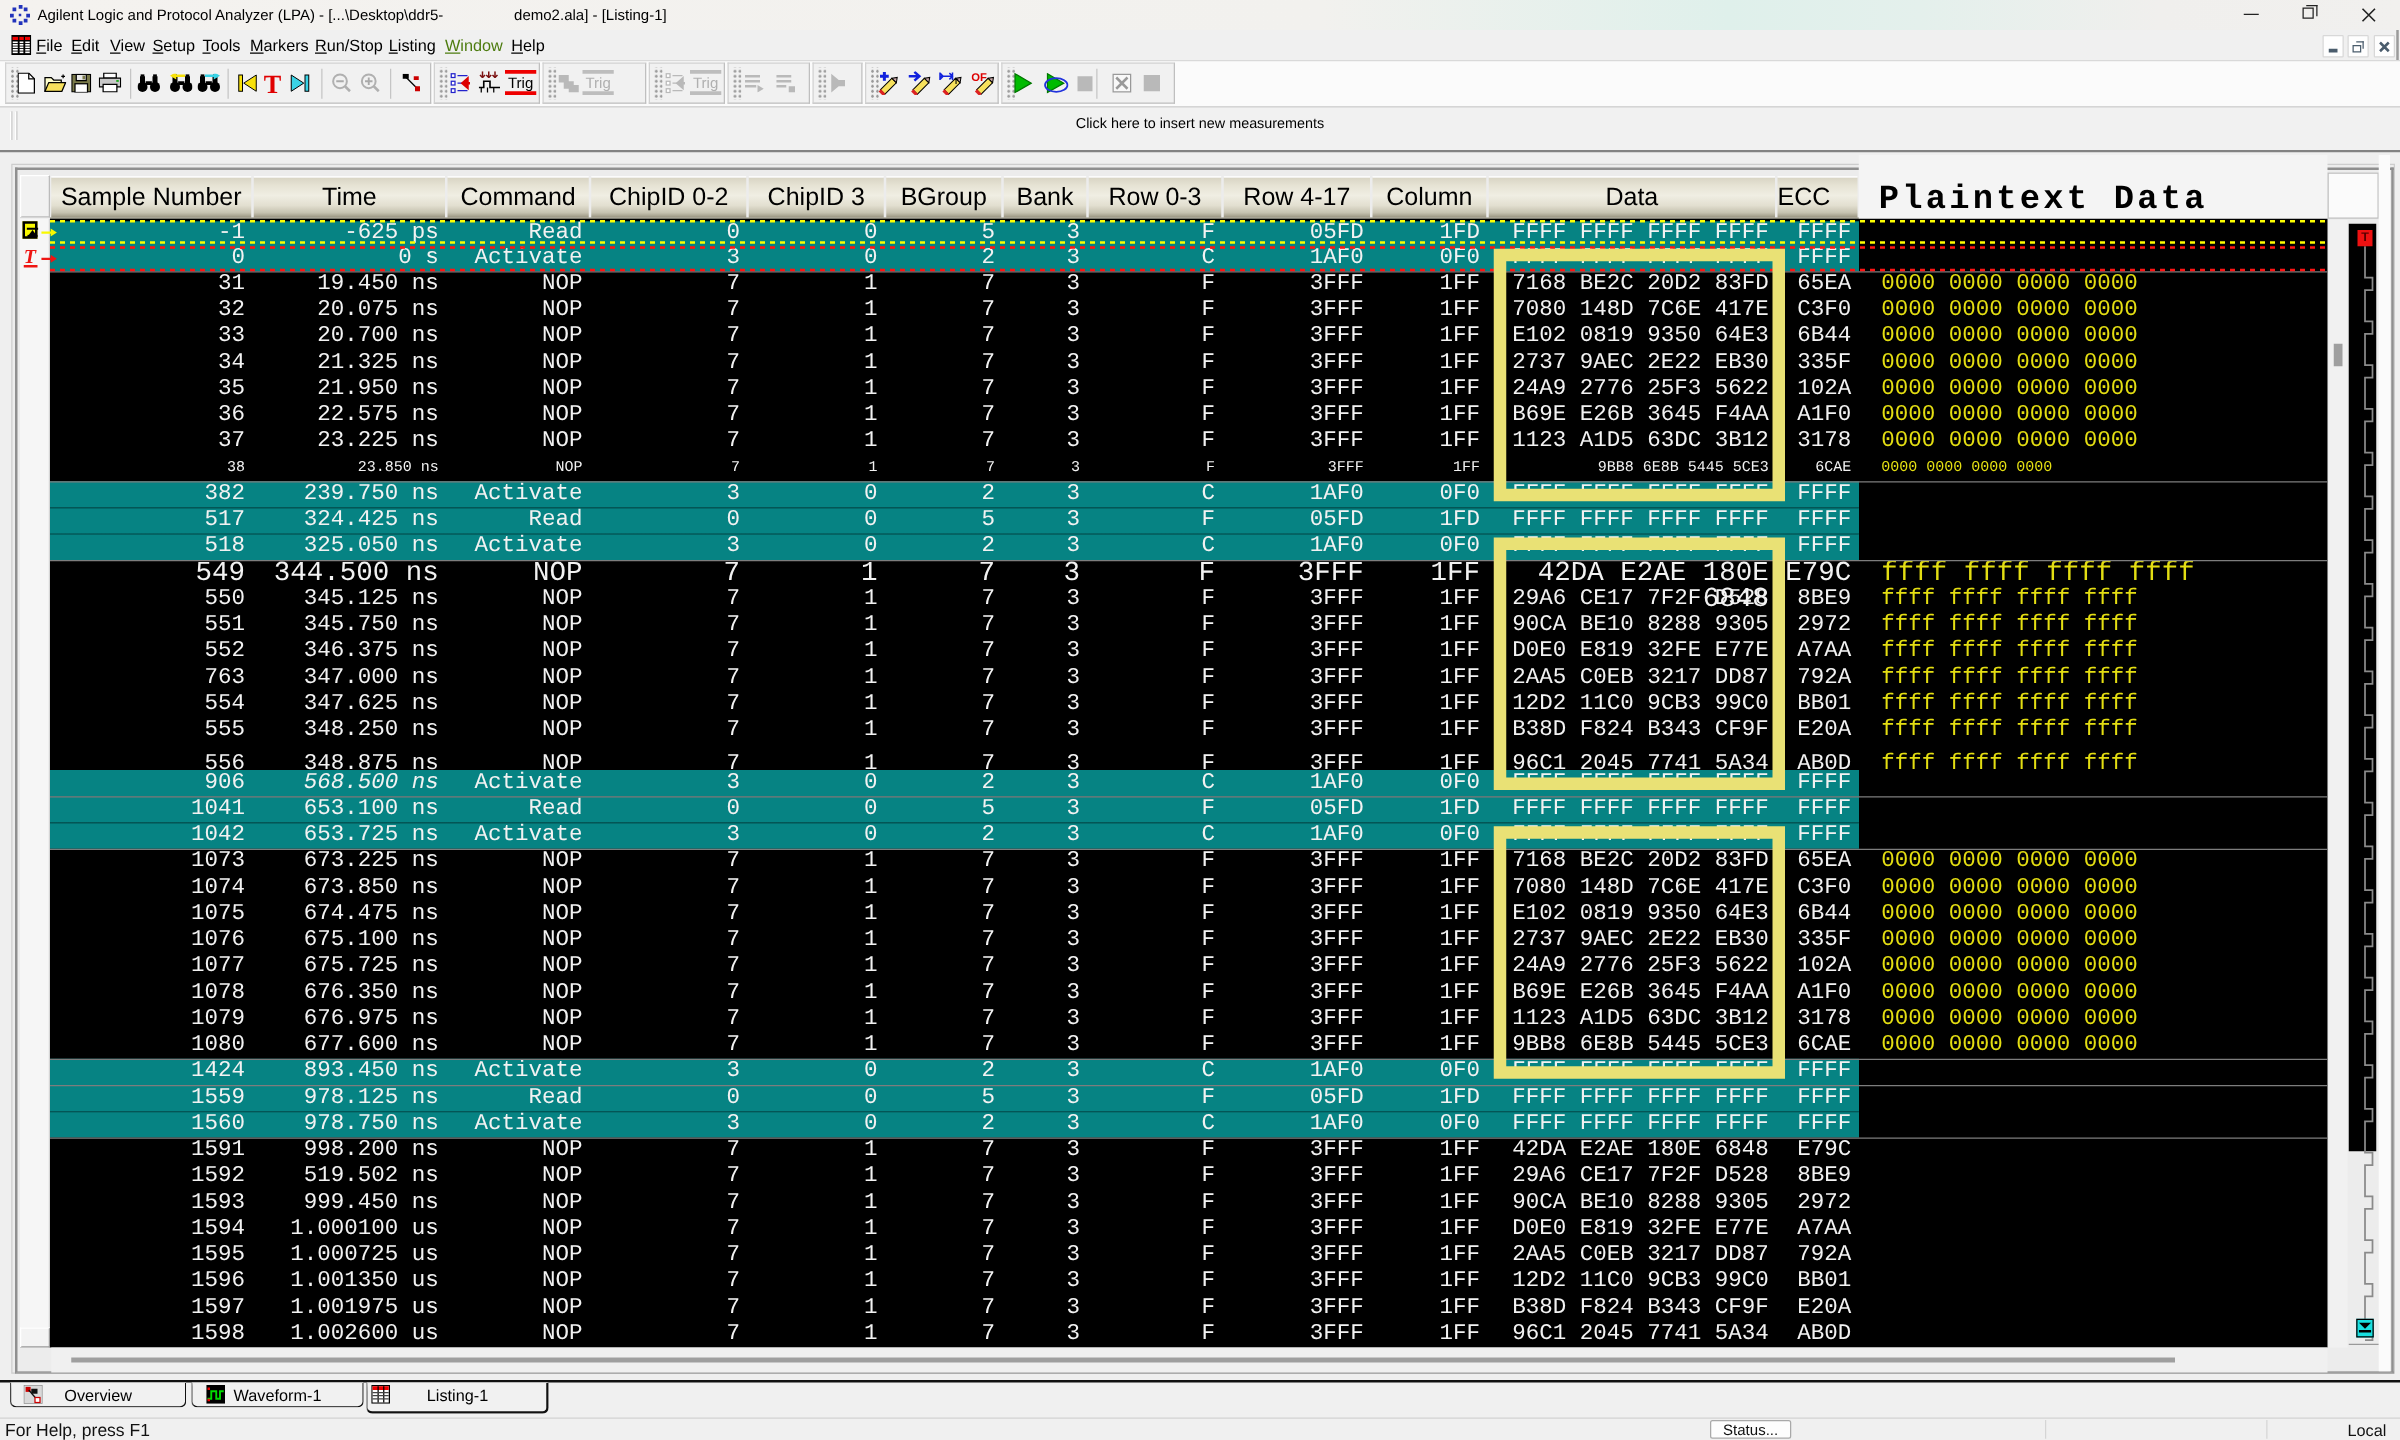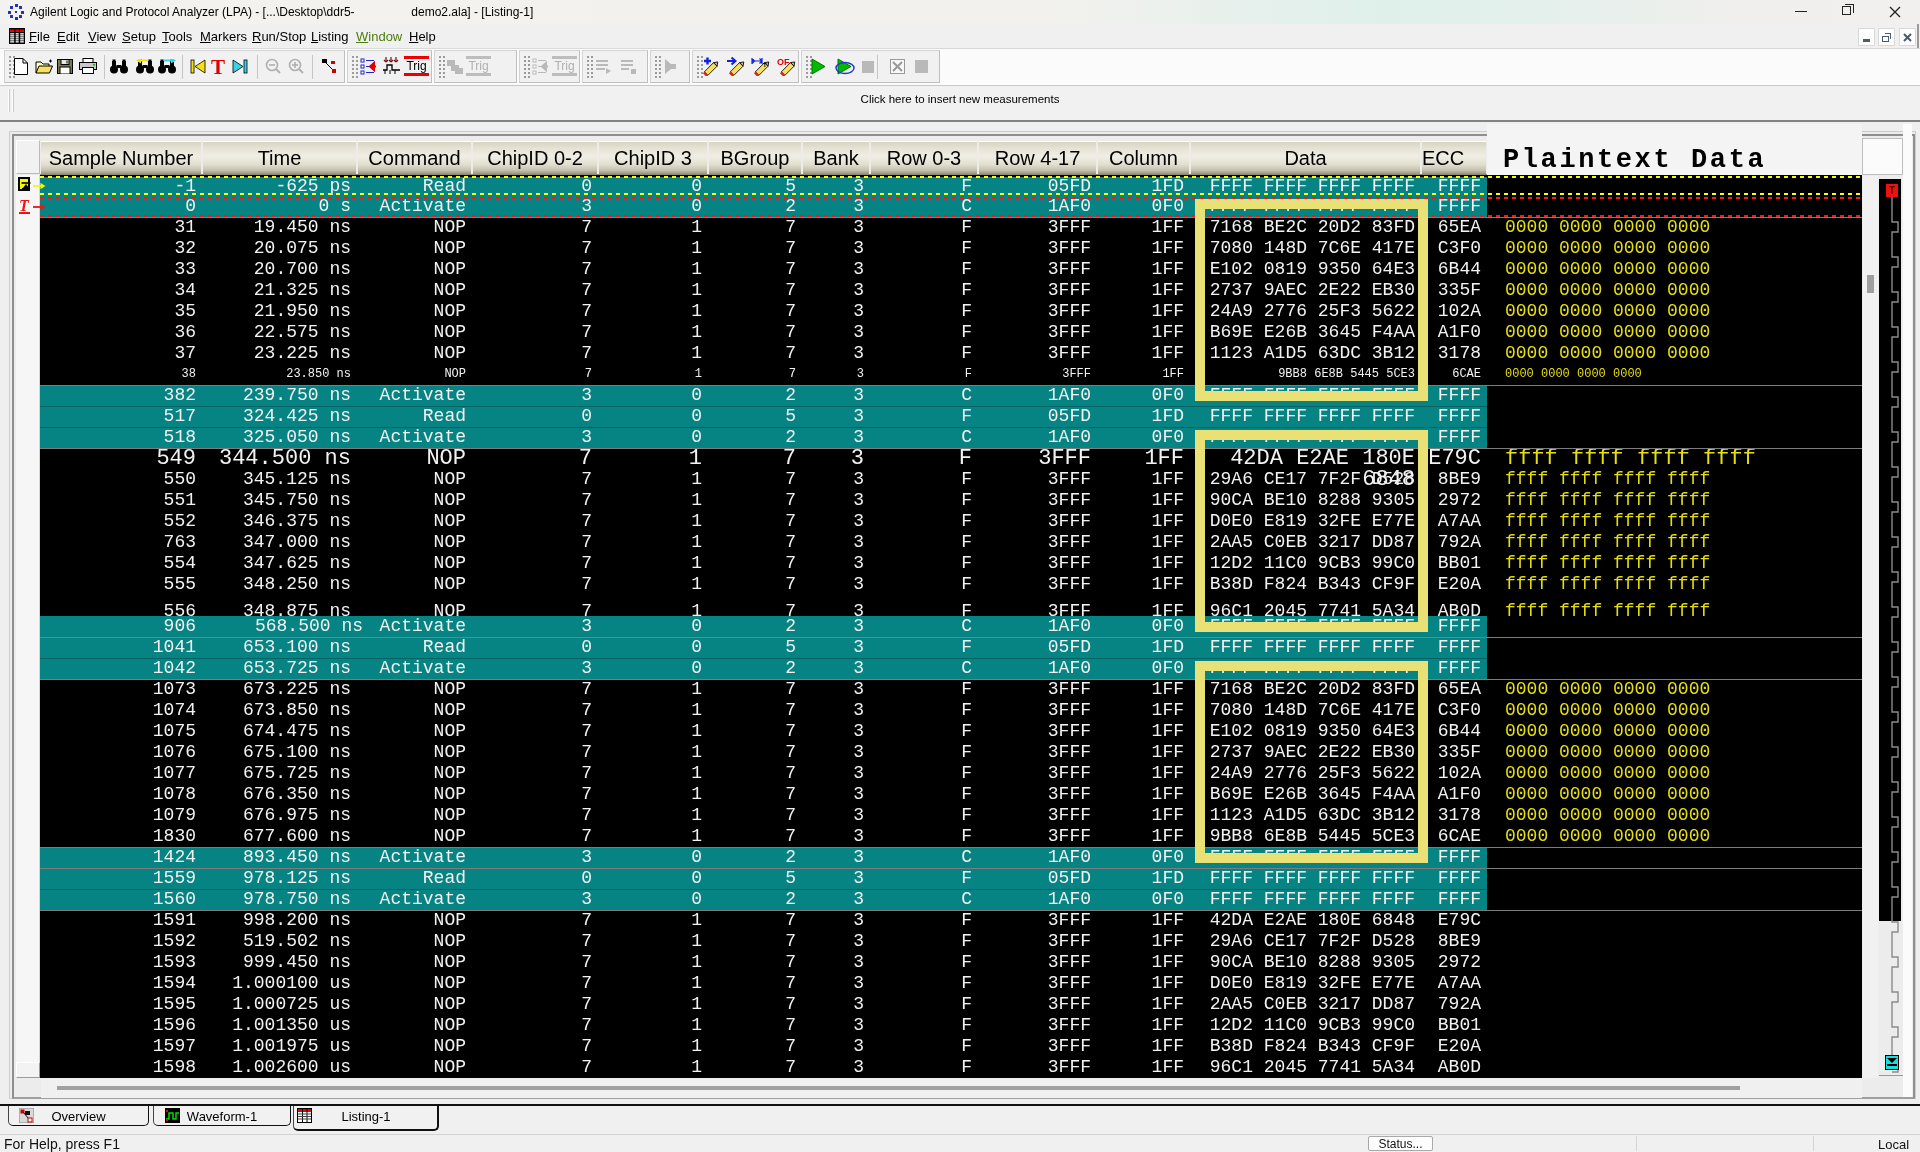--- a/index.html
+++ b/index.html
@@ -623,21 +623,21 @@
 <div class="cell" style="left:762px;width:68px;padding-right:6px;">3</div>
 <div class="cell" style="left:830px;width:108px;padding-right:6px;">F</div>
 <div class="cell" style="left:938px;width:119px;padding-right:6px;">3FFF</div>
 <div class="cell" style="left:1057px;width:93px;padding-right:6px;">1FF</div>
 <div class="cell" style="left:1150px;width:231px;padding-right:6px;">96C1 2045 7741 5A34</div>
 <div class="cell" style="left:1381px;width:66px;padding-right:6px;">AB0D</div>
 <div class="cell" style="left:1447px;width:375px;text-align:left;padding-left:18px;color:#e4de12;">ffff ffff ffff ffff</div>
 </div>
 <div class="abs mono" style="left:40px;top:616px;width:1822px;height:21px;background:linear-gradient(90deg,#068383 0 1447px,transparent 1447px);font-size:18px;line-height:21px;color:#f2f2f2;">
 <div class="cell" style="left:0px;width:162px;padding-right:6px;">906</div>
-<div class="cell" style="left:174px;width:155px;padding-right:6px;">568.500 ns</div>
+<div class="cell" style="left:162px;width:155px;padding-right:6px;font-style:italic;">568.500 ns</div>
 <div class="cell" style="left:317px;width:115px;padding-right:6px;">Activate</div>
 <div class="cell" style="left:432px;width:126px;padding-right:6px;">3</div>
 <div class="cell" style="left:558px;width:110px;padding-right:6px;">0</div>
 <div class="cell" style="left:668px;width:94px;padding-right:6px;">2</div>
 <div class="cell" style="left:762px;width:68px;padding-right:6px;">3</div>
 <div class="cell" style="left:830px;width:108px;padding-right:6px;">C</div>
 <div class="cell" style="left:938px;width:119px;padding-right:6px;">1AF0</div>
 <div class="cell" style="left:1057px;width:93px;padding-right:6px;">0F0</div>
 <div class="cell" style="left:1150px;width:231px;padding-right:6px;">FFFF FFFF FFFF FFFF</div>
 <div class="cell" style="left:1381px;width:66px;padding-right:6px;">FFFF</div>
@@ -769,21 +769,21 @@
 <div class="cell" style="left:668px;width:94px;padding-right:6px;">7</div>
 <div class="cell" style="left:762px;width:68px;padding-right:6px;">3</div>
 <div class="cell" style="left:830px;width:108px;padding-right:6px;">F</div>
 <div class="cell" style="left:938px;width:119px;padding-right:6px;">3FFF</div>
 <div class="cell" style="left:1057px;width:93px;padding-right:6px;">1FF</div>
 <div class="cell" style="left:1150px;width:231px;padding-right:6px;">1123 A1D5 63DC 3B12</div>
 <div class="cell" style="left:1381px;width:66px;padding-right:6px;">3178</div>
 <div class="cell" style="left:1447px;width:375px;text-align:left;padding-left:18px;color:#e4de12;">0000 0000 0000 0000</div>
 </div>
 <div class="abs mono" style="left:40px;top:826px;width:1822px;height:21px;font-size:18px;line-height:21px;color:#f2f2f2;">
-<div class="cell" style="left:0px;width:162px;padding-right:6px;">1830</div>
+<div class="cell" style="left:0px;width:162px;padding-right:6px;">1080</div>
 <div class="cell" style="left:162px;width:155px;padding-right:6px;">677.600 ns</div>
 <div class="cell" style="left:317px;width:115px;padding-right:6px;">NOP</div>
 <div class="cell" style="left:432px;width:126px;padding-right:6px;">7</div>
 <div class="cell" style="left:558px;width:110px;padding-right:6px;">1</div>
 <div class="cell" style="left:668px;width:94px;padding-right:6px;">7</div>
 <div class="cell" style="left:762px;width:68px;padding-right:6px;">3</div>
 <div class="cell" style="left:830px;width:108px;padding-right:6px;">F</div>
 <div class="cell" style="left:938px;width:119px;padding-right:6px;">3FFF</div>
 <div class="cell" style="left:1057px;width:93px;padding-right:6px;">1FF</div>
 <div class="cell" style="left:1150px;width:231px;padding-right:6px;">9BB8 6E8B 5445 5CE3</div>

